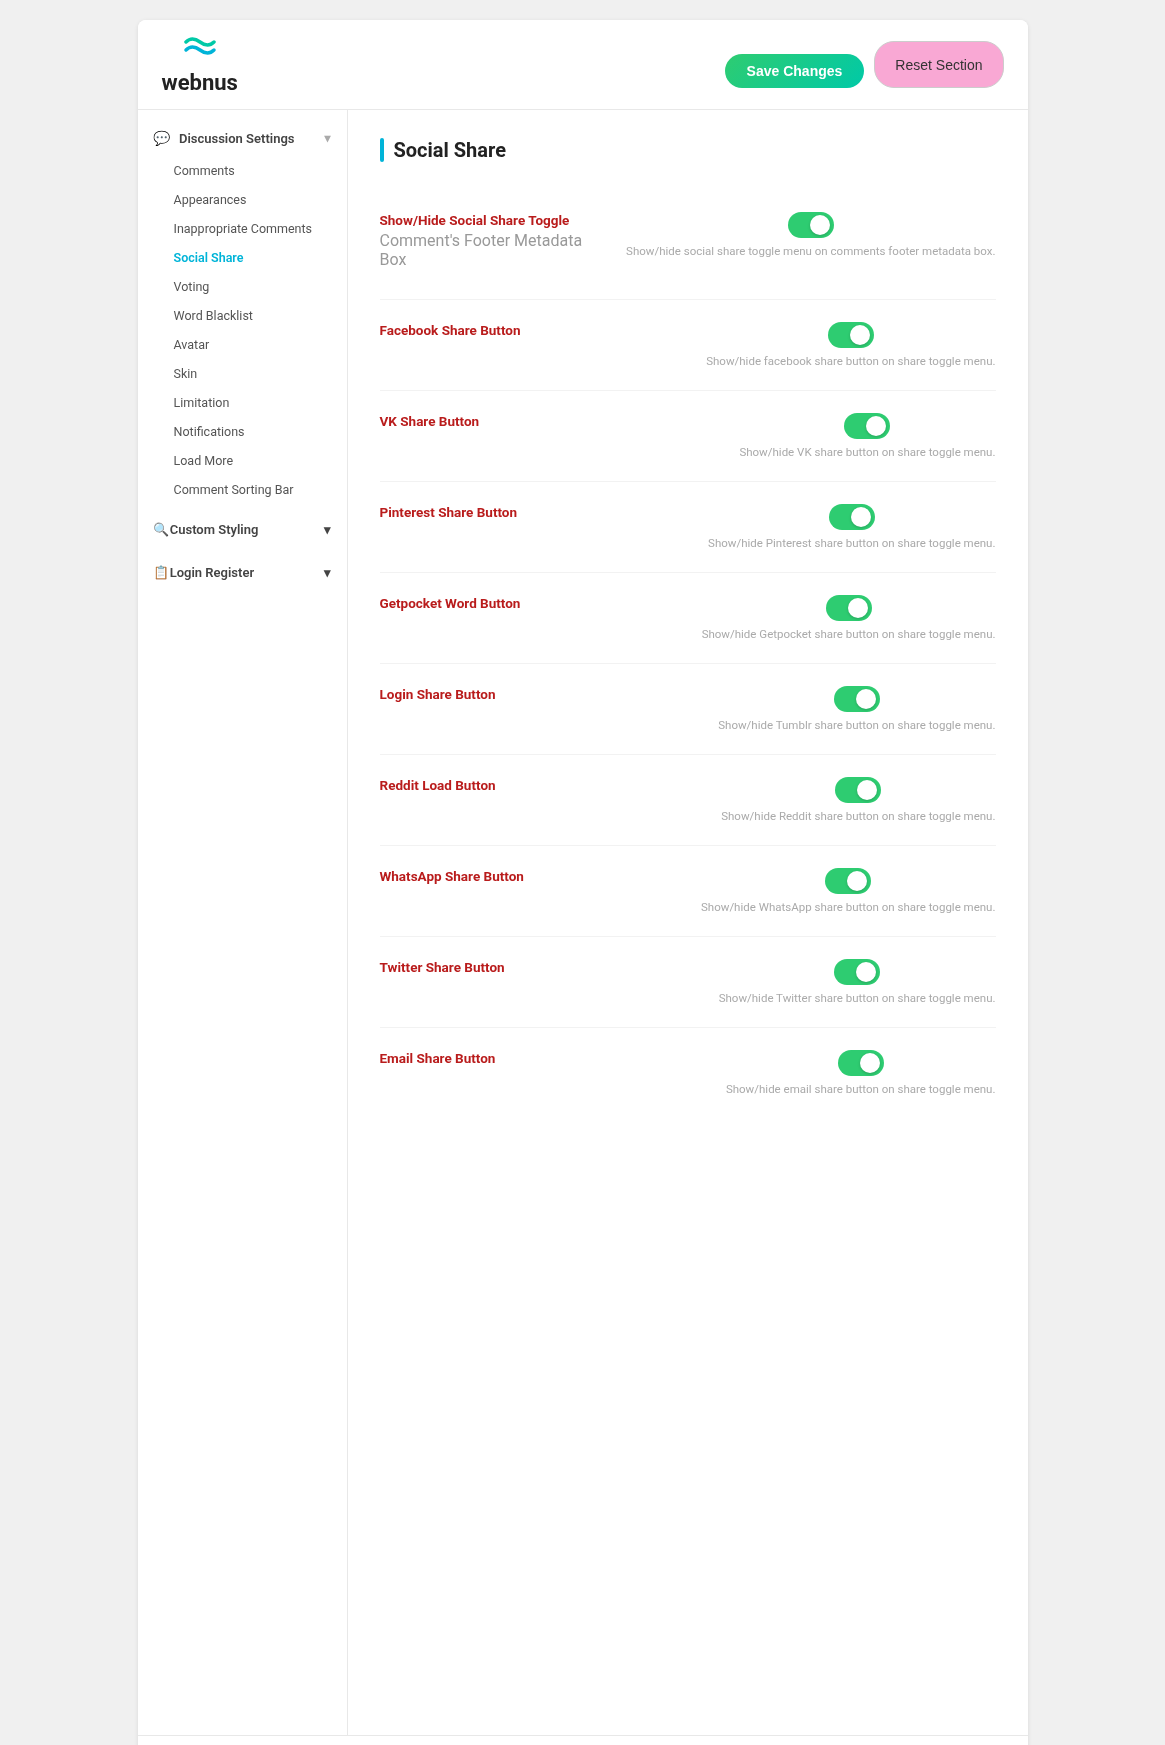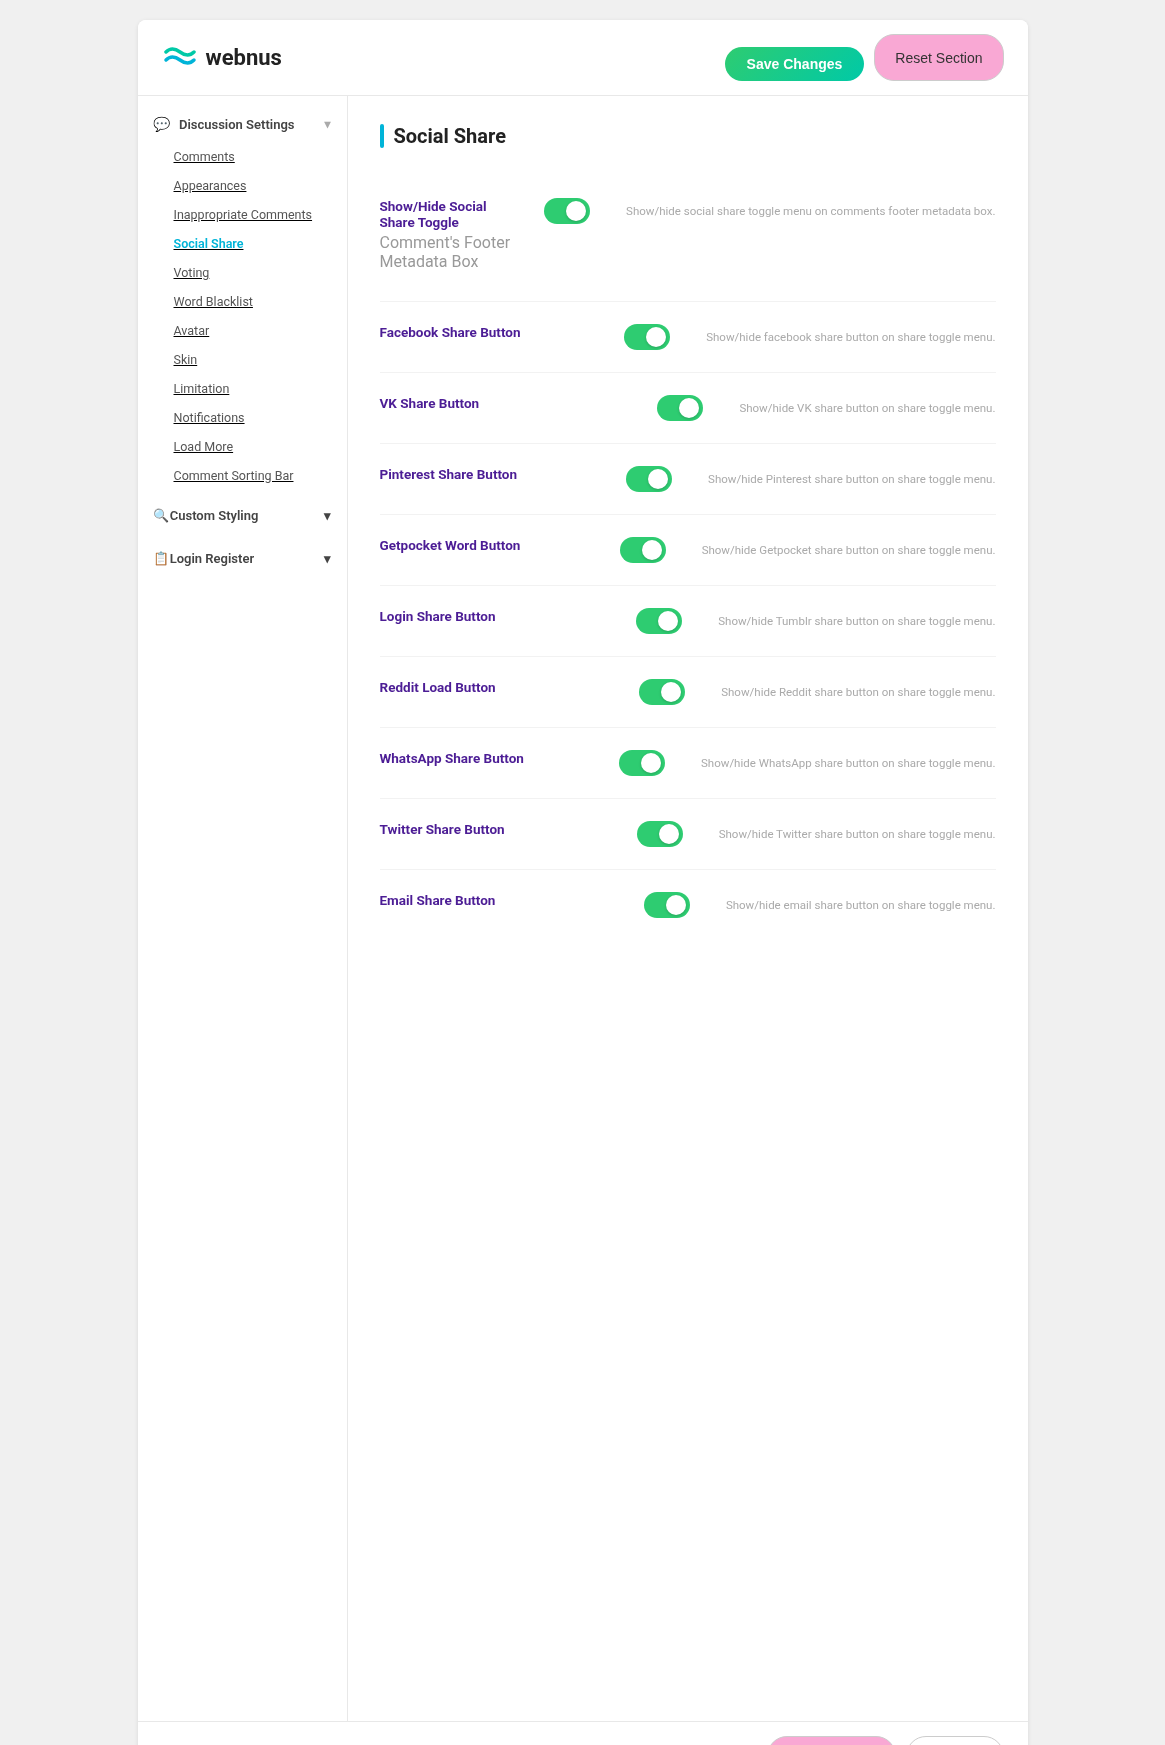--- a/index.html
+++ b/index.html
@@ -24,20 +24,21 @@
       align-items: center;
       justify-content: space-between;
       padding: 14px 24px;
       border-bottom: 1px solid #e8e8e8;
       background: #fff;
     }
     .logo {
       display: flex;
       align-items: center;
       gap: 8px;
+      flex-direction: column;
     }
     .logo-icon {
       width: 36px;
       height: 28px;
     }
     .logo-text {
       font-size: 22px;
       font-weight: 700;
       color: #222;
     }
@@ -101,21 +102,20 @@
       font-size: 12px;
       color: #aaa;
     }
     .sidebar-section-header-inner {
       display: flex;
       align-items: center;
     }
     .sidebar-items {
       list-style: none;
       padding: 0;
-      text-decoration: underline;
     }
     .sidebar-items li {
       padding: 7px 16px 7px 36px;
       font-size: 12.5px;
       color: #555;
       cursor: pointer;
     }
     .sidebar-items li.active {
       color: #00b4d8;
       font-weight: 600;
@@ -162,40 +162,39 @@
     }
     .toggle-row:last-child {
       border-bottom: none;
     }
     .toggle-label-group {
       flex: 1;
     }
     .toggle-label {
       font-size: 13.5px;
       font-weight: 700;
-      color: #4c1d95;
+      color: #b91c1c;
       margin-bottom: 3px;
     }
     .toggle-sublabel {
       font-size: 16px;
       color: #999;
       margin-bottom: 8px;
     }
     .toggle-desc {
       font-size: 11.5px;
       color: #aaa;
       margin-top: 6px;
     }
     .toggle-control {
       display: flex;
-      flex-direction: row;
-      align-items: flex-start;
+      flex-direction: column;
+      align-items: center;
       min-width: 180px;
       padding-left: 24px;
-      gap: 36px;
     }
     
     .toggle-switch {
       position: relative;
       width: 46px;
       height: 26px;
       display: inline-block;
       cursor: pointer;
       flex-shrink: 0;
     }

